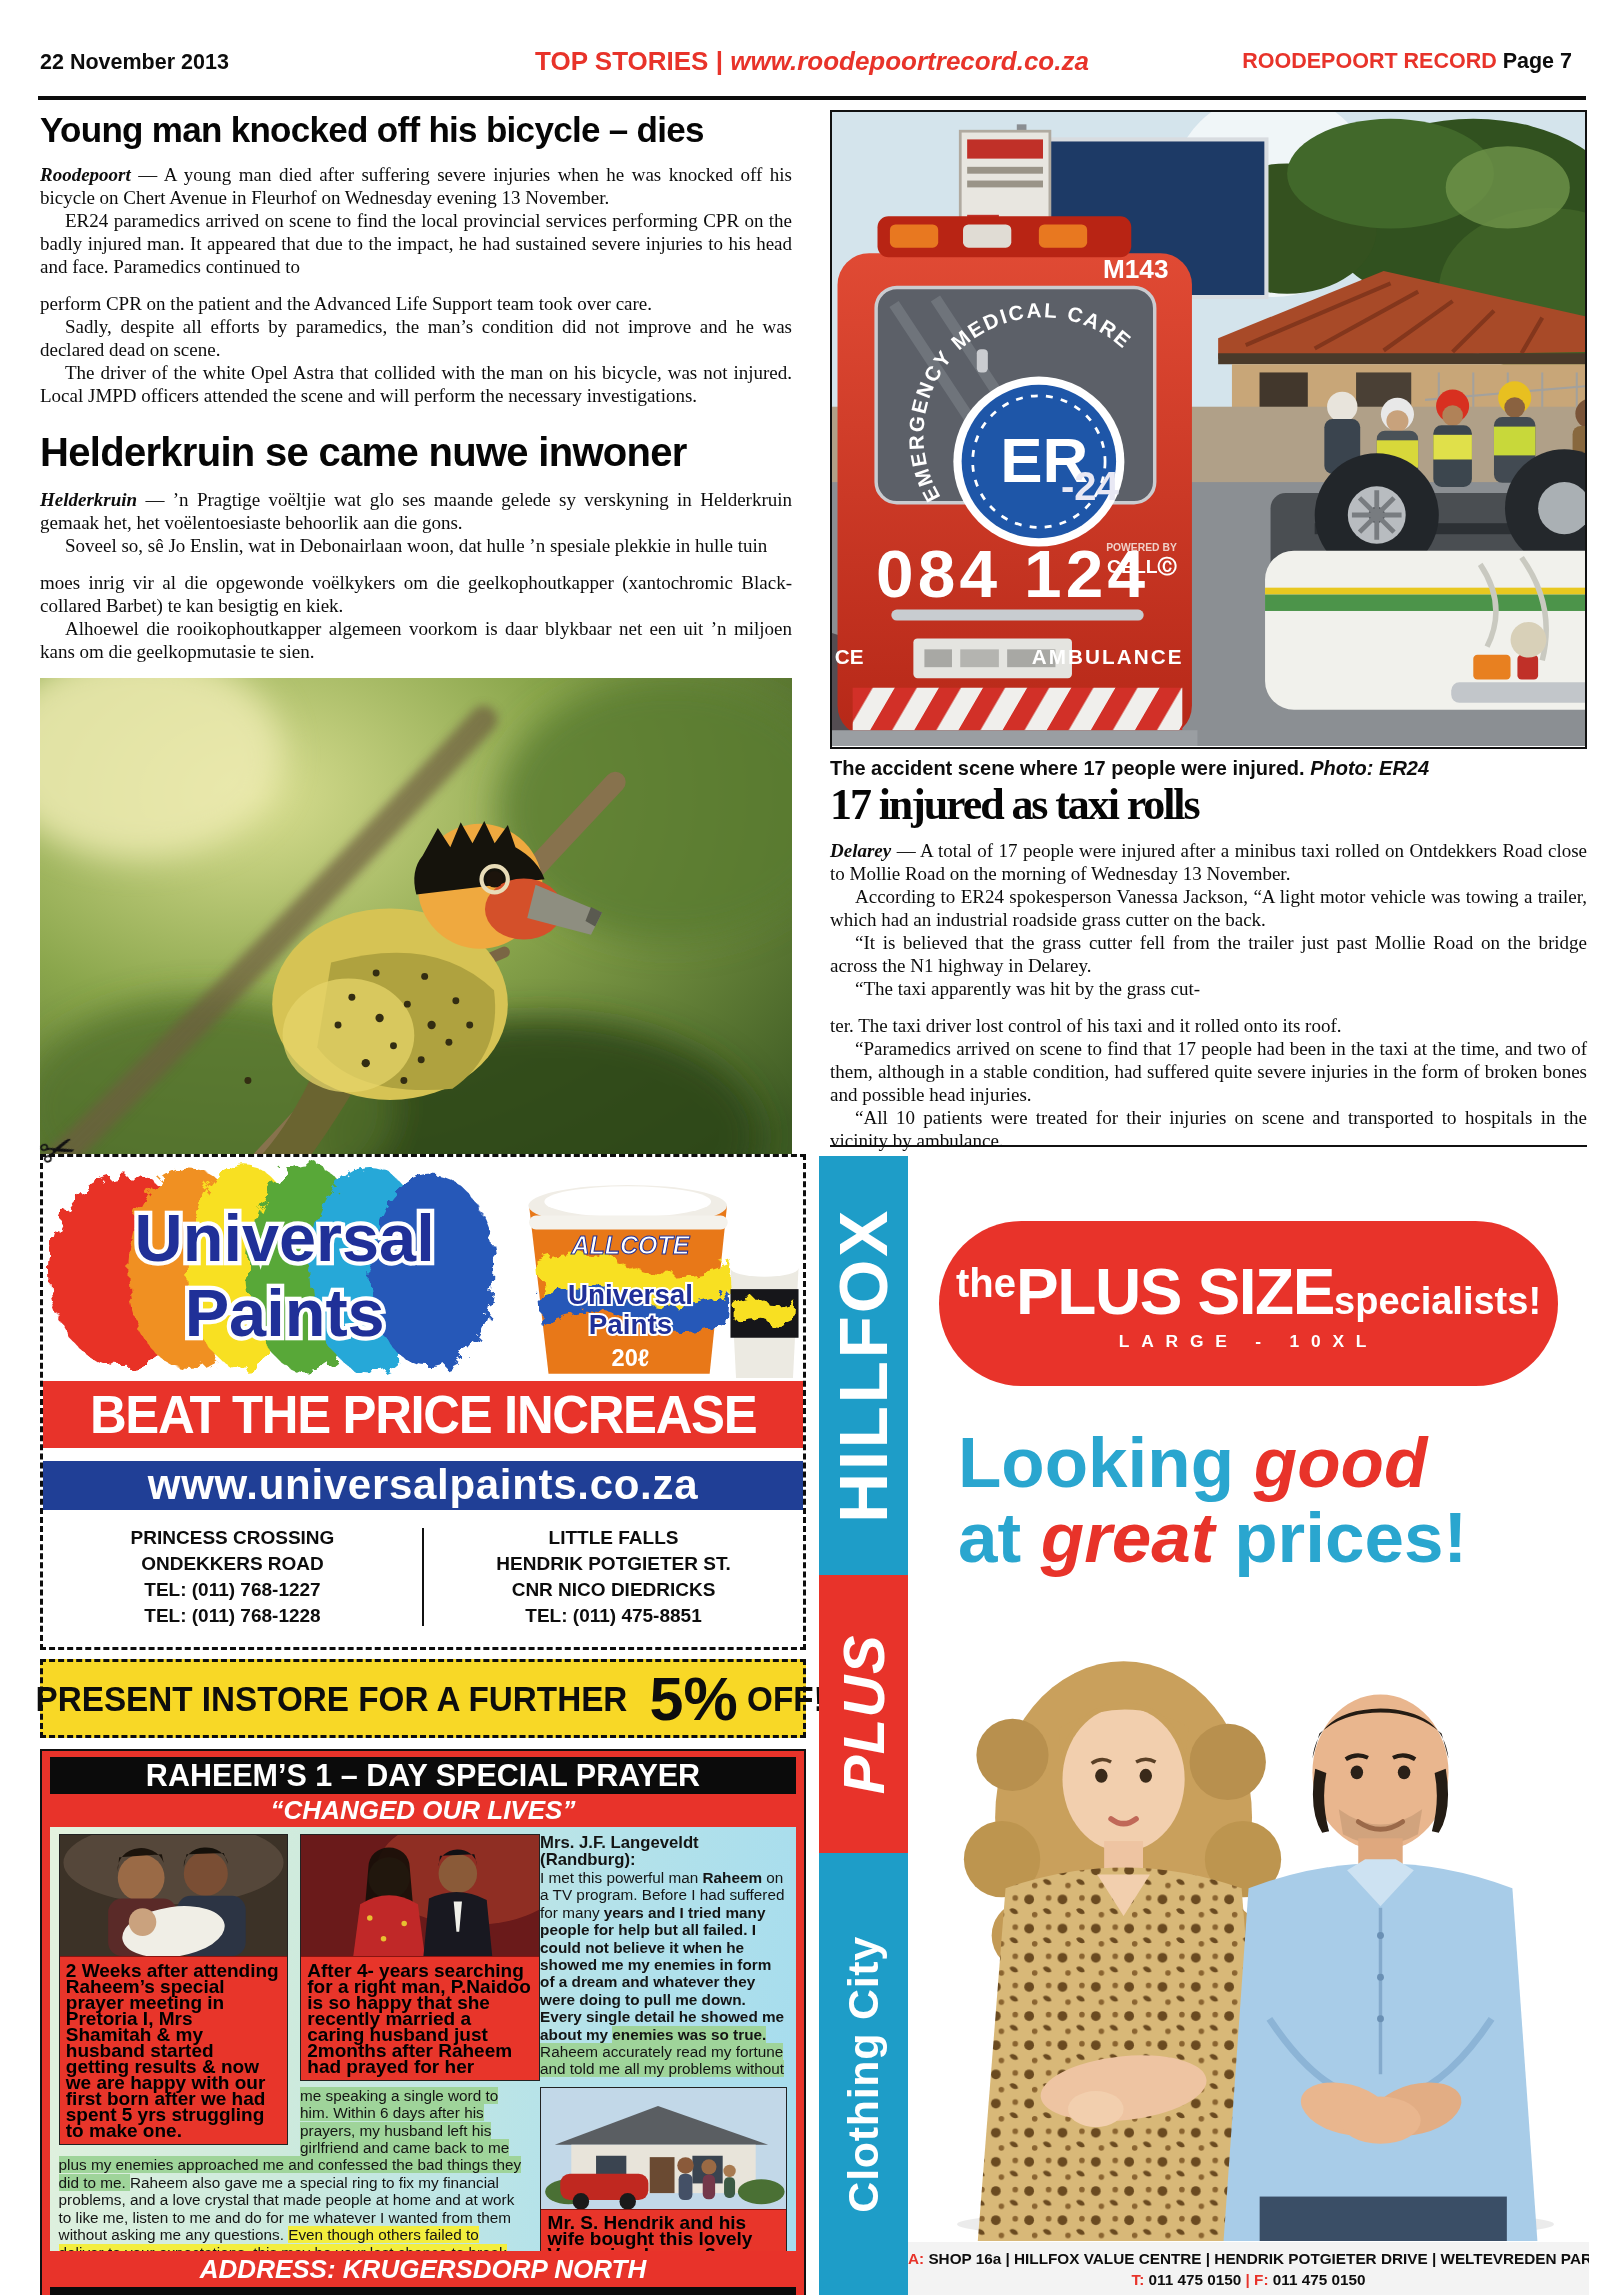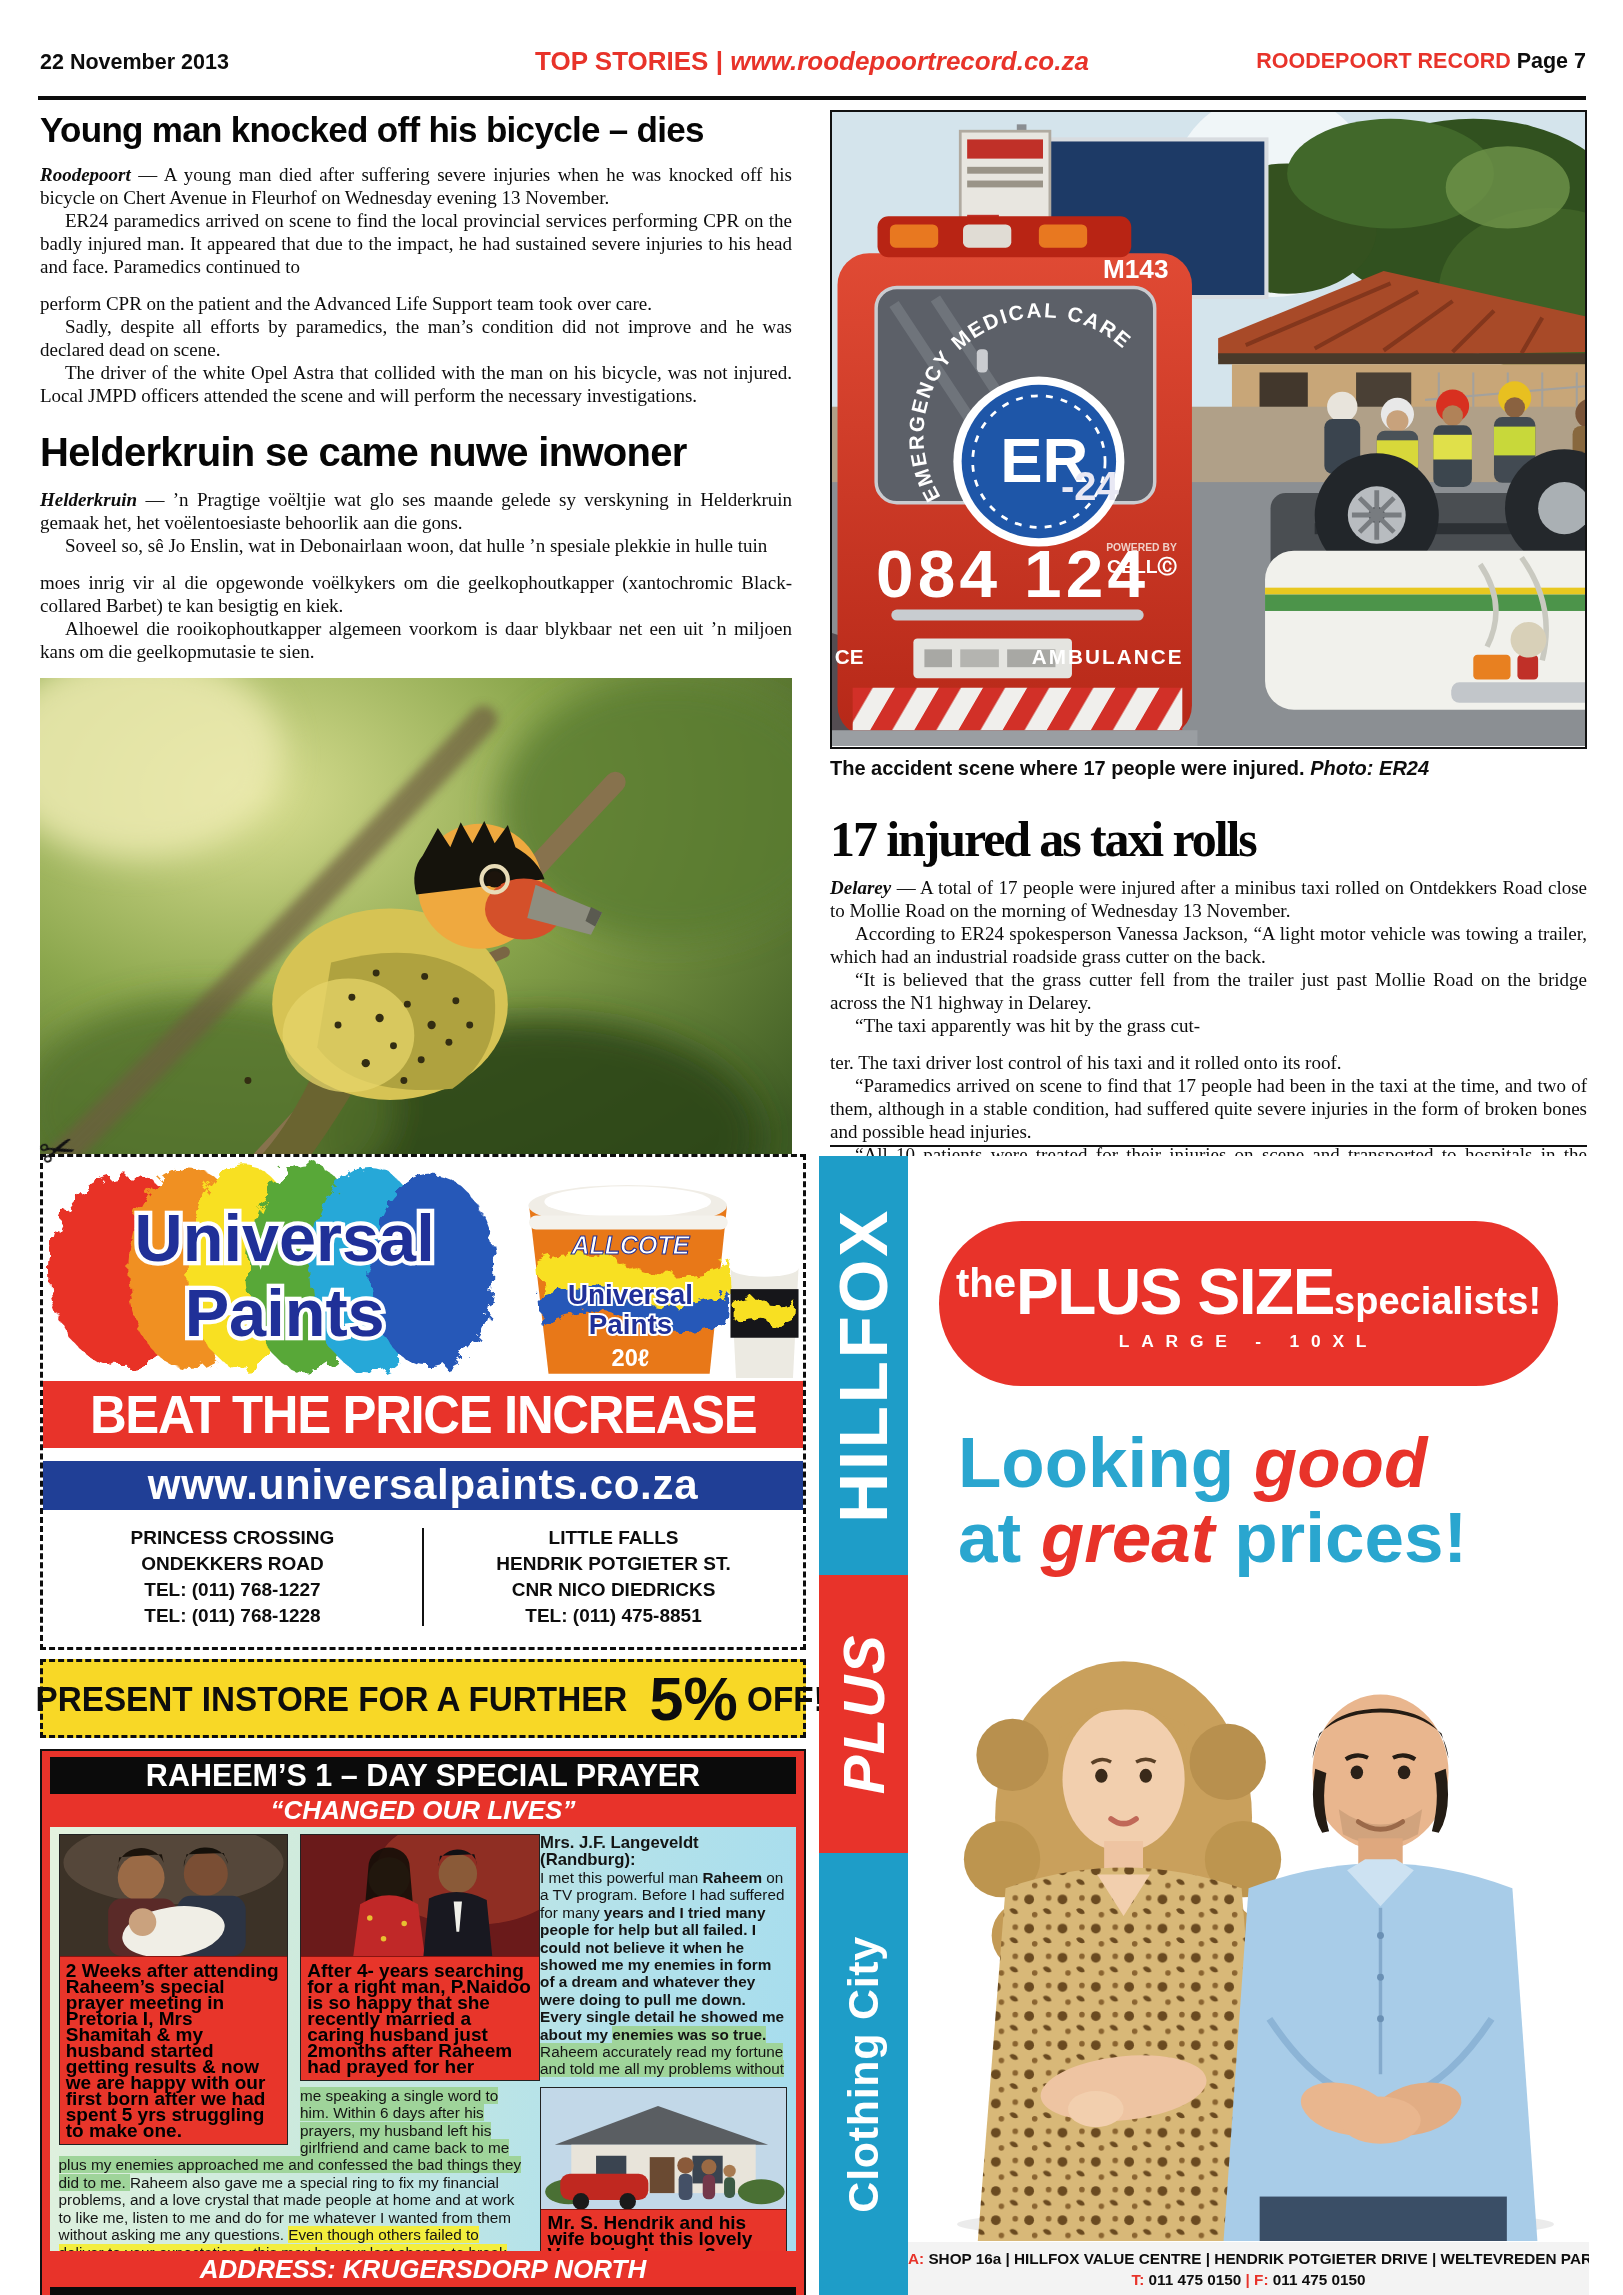--- a/index.html
+++ b/index.html
@@ -2,30 +2,30 @@
 <html style="font-size:11px"><head>
 <meta charset="utf-8">
 <style>
   html,body{margin:0;padding:0;background:#9a9a9a;}
   .page{position:relative;width:1624px;height:2295px;background:#fff;overflow:hidden;
         font-family:"Liberation Sans",sans-serif;color:#0d0d0d;}
   
   .hdr-date{position:absolute;left:40px;top:50px;font-size:21.5px;font-weight:bold;}
   .hdr-center{position:absolute;left:50%;transform:translateX(-50%);top:46px;font-size:26px;font-weight:bold;color:#e8332a;white-space:nowrap;}
   .hdr-center .url{font-style:italic;}
-  .hdr-brand{position:absolute;right:38px;top:49px;font-size:21.5px;font-weight:bold;white-space:nowrap;}
+  .hdr-brand{position:absolute;right:52px;top:49px;font-size:21.5px;font-weight:bold;white-space:nowrap;}
   .hdr-brand .brand{color:#e8332a;}
   .hdr-rule{position:absolute;left:38px;right:38px;top:96px;height:3.5px;background:#0d0d0d;}
   
   .ed-left{position:absolute;left:40px;top:110px;width:752px;}
   .ed-right{position:absolute;left:830px;top:110px;width:757px;}
   h1{margin:0;font-weight:bold;color:#060606;}
   .h-bike{font-size:35px;letter-spacing:-0.7px;}
   .h-helder{font-size:40px;letter-spacing:-0.7px;margin-top:23.6px;}
-  .h-taxi{font-family:"Liberation Serif",serif;font-size:50px;letter-spacing:-2.1px;line-height:.95;margin-top:36px;}
+  .h-taxi{font-family:"Liberation Serif",serif;font-size:44px;letter-spacing:-2.1px;line-height:.95;margin-top:4px;}
   .cols{display:flex;gap:14px;margin-top:12.5px;font-family:"Liberation Serif",serif;
         font-size:19px;line-height:23px;text-align:justify;flex-direction:column;}
   .col{flex:1;min-width:0;}
   .col p{margin:0;}
   .col p + p{text-indent:25px;}
   .dl{font-weight:bold;font-style:italic;}
   figure{margin:0;}
   .bird-fig{margin-top:15.3px;width:752px;height:526px;overflow:hidden;}
   .acc-fig{width:757px;height:639px;border:2.1px solid #111;box-sizing:border-box;overflow:hidden;}
   .caption{margin-top:8.3px;font-size:20px;font-weight:bold;font-family:"Liberation Sans",sans-serif;}

